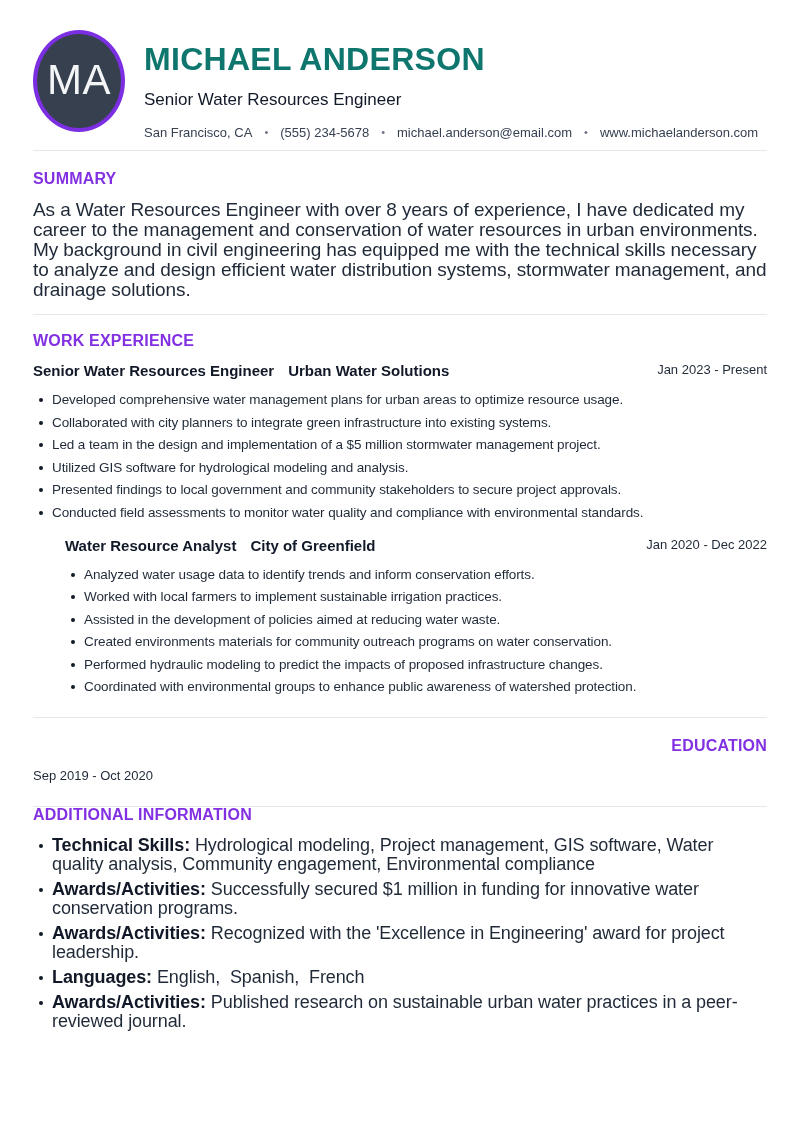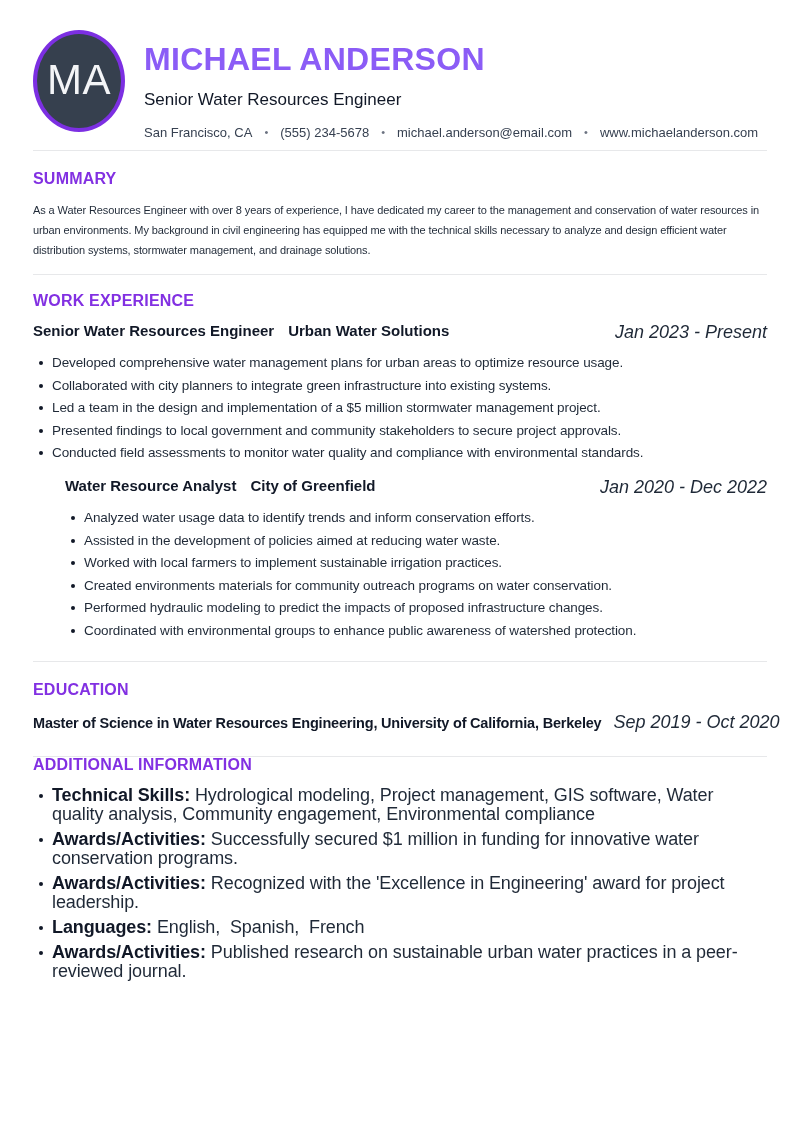--- a/index.html
+++ b/index.html
@@ -21,21 +21,21 @@
     border-radius: 50%;
     background: #36404e;
     display: flex; align-items: center; justify-content: center;
   }
   .avatar span {
     color: #f4f5f7; font-size: 42px; font-weight: 500; letter-spacing: 0.5px;
     line-height: 1; padding-bottom: 2px;
   }
   .header-text { margin-left: 19px; margin-top: 13px; }
   .name {
-    font-size: 32px; font-weight: 700; color: #8b5cf6;
+    font-size: 32px; font-weight: 700; color: #0f766e;
     letter-spacing: 0.3px; line-height: 1; margin-bottom: 15px;
   }
   .headline { font-size: 17px; color: #111827; margin-bottom: 15px; }
   .contact { font-size: 13px; color: #374151; white-space: nowrap; }
   .contact .sep {
     display: inline-block; color: #6b7280; font-size: 11px;
     margin: 0 12px; vertical-align: 1px;
   }
 
   
@@ -43,48 +43,48 @@
   .hr-header { margin-top: 10px; }
   .section-heading {
     font-size: 16px; font-weight: 700; color: #8230e2; letter-spacing: 0.2px;
     line-height: 1;
   }
 
   
   .summary-heading { margin-top: 20px; }
   .summary-text {
     margin-top: 13px;
-    font-size: 11px; line-height: 20px; letter-spacing: -0.1px; color: #1f2937;
+    font-size: 19px; line-height: 20px; letter-spacing: -0.1px; color: #1f2937;
     max-width: 736px;
   }
   .hr-summary { margin-top: 14px; }
 
   
   .work-heading { margin-top: 18px; }
   .job { margin-top: 13px; }
   .job + .job { margin-top: 14px; margin-left: 32px; }
   .job-head { display: flex; justify-content: space-between; align-items: flex-start; flex-wrap: nowrap; }
   .job-title-group { white-space: nowrap; }
   .job-title { font-size: 15px; font-weight: 700; color: #111827; }
   .job-company { font-size: 15px; font-weight: 700; color: #111827; margin-left: 14px; }
-  .job-dates, .edu-dates { font-size: 18px; font-style: italic; color: #1f2937; white-space: nowrap; }
+  .job-dates, .edu-dates { font-size: 13px; color: #1f2937; white-space: nowrap; }
   ul.bullets { list-style: none; margin-top: 10px; }
   ul.bullets li {
     position: relative; padding-left: 19px;
     font-size: 13.5px; line-height: 20px; letter-spacing: -0.1px; color: #1f2937;
     margin-bottom: 2.5px;
   }
   ul.bullets li::before {
     content: ""; position: absolute; left: 6px; top: 8px;
     width: 4px; height: 4px; border-radius: 50%; background: #111827;
   }
   .hr-work { margin-top: 20px; }
 
   
-  .edu-heading { margin-top: 20px; }
+  .edu-heading { margin-top: 20px; text-align: right; }
   .edu-row { display: flex; justify-content: space-between; align-items: baseline; margin-top: 14px; flex-wrap: nowrap; }
   .edu-degree {
     font-size: 14.5px; font-weight: 700; color: #111827;
     letter-spacing: -0.2px; white-space: nowrap; margin-right: 12px;
   }
   .hr-edu { margin-top: 23px; }
 
   
   .add-heading { }
   ul.add-list { list-style: none; margin-top: 13px; }
@@ -134,49 +134,49 @@
       <div class="job-head">
         <div class="job-title-group">
           <span class="job-title">Senior Water Resources Engineer</span><span class="job-company">Urban Water Solutions</span>
         </div>
         <span class="job-dates">Jan 2023 - Present</span>
       </div>
       <ul class="bullets">
         <li>Developed comprehensive water management plans for urban areas to optimize resource usage.</li>
         <li>Collaborated with city planners to integrate green infrastructure into existing systems.</li>
         <li>Led a team in the design and implementation of a $5 million stormwater management project.</li>
+        <li>Utilized GIS software for hydrological modeling and analysis.</li>
         <li>Presented findings to local government and community stakeholders to secure project approvals.</li>
         <li>Conducted field assessments to monitor water quality and compliance with environmental standards.</li>
       </ul>
     </div>
 
     <div class="job">
       <div class="job-head">
         <div class="job-title-group">
           <span class="job-title">Water Resource Analyst</span><span class="job-company">City of Greenfield</span>
         </div>
         <span class="job-dates">Jan 2020 - Dec 2022</span>
       </div>
       <ul class="bullets">
         <li>Analyzed water usage data to identify trends and inform conservation efforts.</li>
+        <li>Worked with local farmers to implement sustainable irrigation practices.</li>
         <li>Assisted in the development of policies aimed at reducing water waste.</li>
-        <li>Worked with local farmers to implement sustainable irrigation practices.</li>
         <li>Created environments materials for community outreach programs on water conservation.</li>
         <li>Performed hydraulic modeling to predict the impacts of proposed infrastructure changes.</li>
         <li>Coordinated with environmental groups to enhance public awareness of watershed protection.</li>
       </ul>
     </div>
   </section>
 
   <hr class="divider hr-work">
 
   <section>
     <h2 class="section-heading edu-heading">EDUCATION</h2>
     <div class="edu-row">
-      <span class="edu-degree">Master of Science in Water Resources Engineering, University of California, Berkeley</span>
       <span class="edu-dates">Sep 2019 - Oct 2020</span>
     </div>
   </section>
 
   <hr class="divider hr-edu">
 
   <section>
     <h2 class="section-heading add-heading">ADDITIONAL INFORMATION</h2>
     <ul class="add-list">
       <li>

